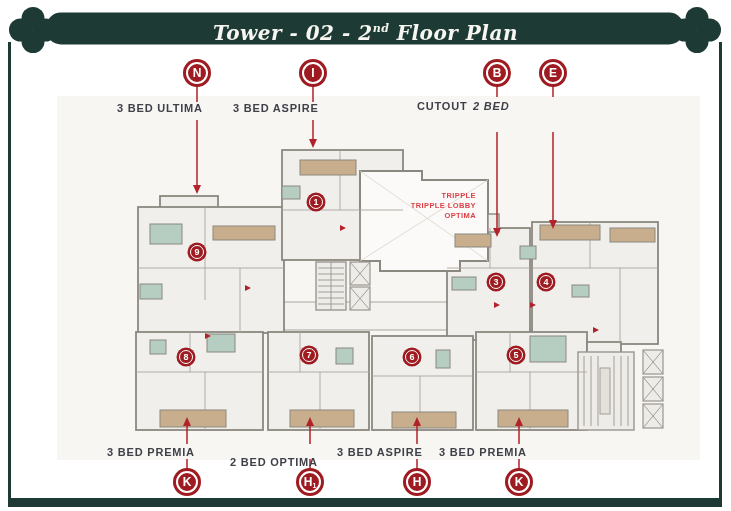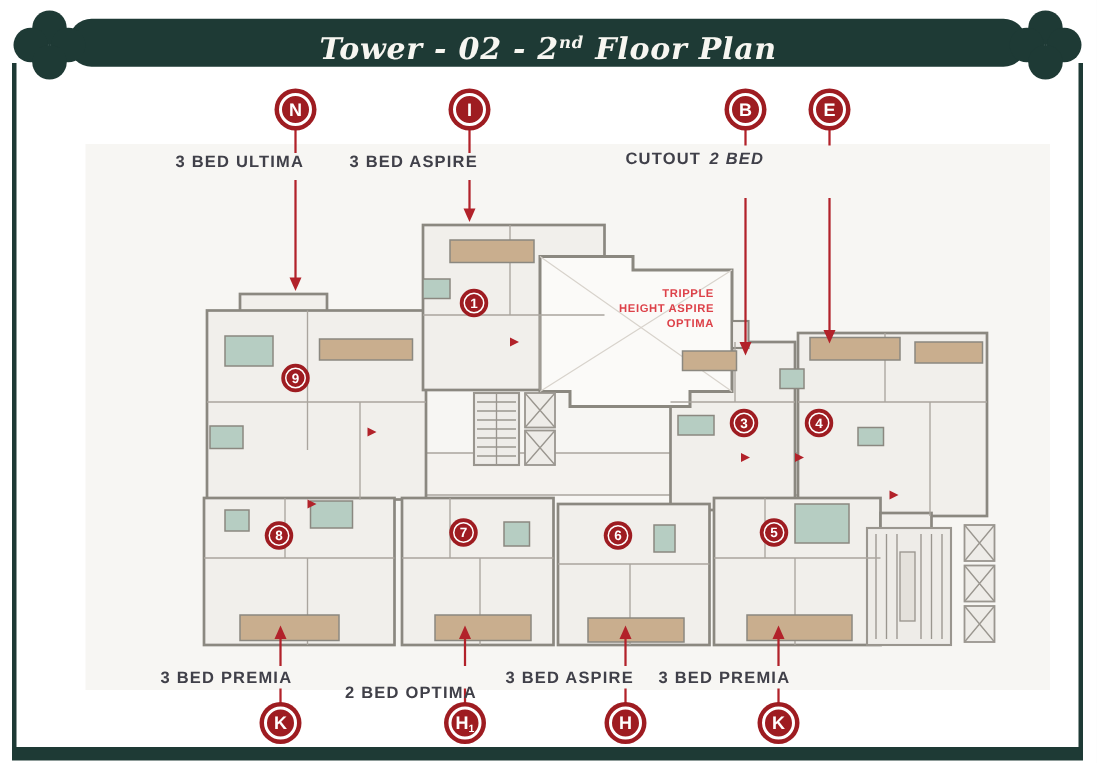--- a/index.html
+++ b/index.html
@@ -205,17 +205,17 @@
   <div class="unit-num" style="left:309px;top:195px;"><span>1</span></div>
   <div class="unit-num" style="left:489px;top:275px;"><span>3</span></div>
   <div class="unit-num" style="left:539px;top:275px;"><span>4</span></div>
   <div class="unit-num" style="left:179px;top:350px;"><span>8</span></div>
   <div class="unit-num" style="left:302px;top:348px;"><span>7</span></div>
   <div class="unit-num" style="left:405px;top:350px;"><span>6</span></div>
   <div class="unit-num" style="left:509px;top:348px;"><span>5</span></div>
 
   <div class="lobby-text">
     <div>TRIPPLE</div>
-    <div>HEIGHT ASPIRE</div>
+    <div>TRIPPLE LOBBY</div>
     <div>OPTIMA</div>
   </div>
 
 </div>
 
 </body></html>

